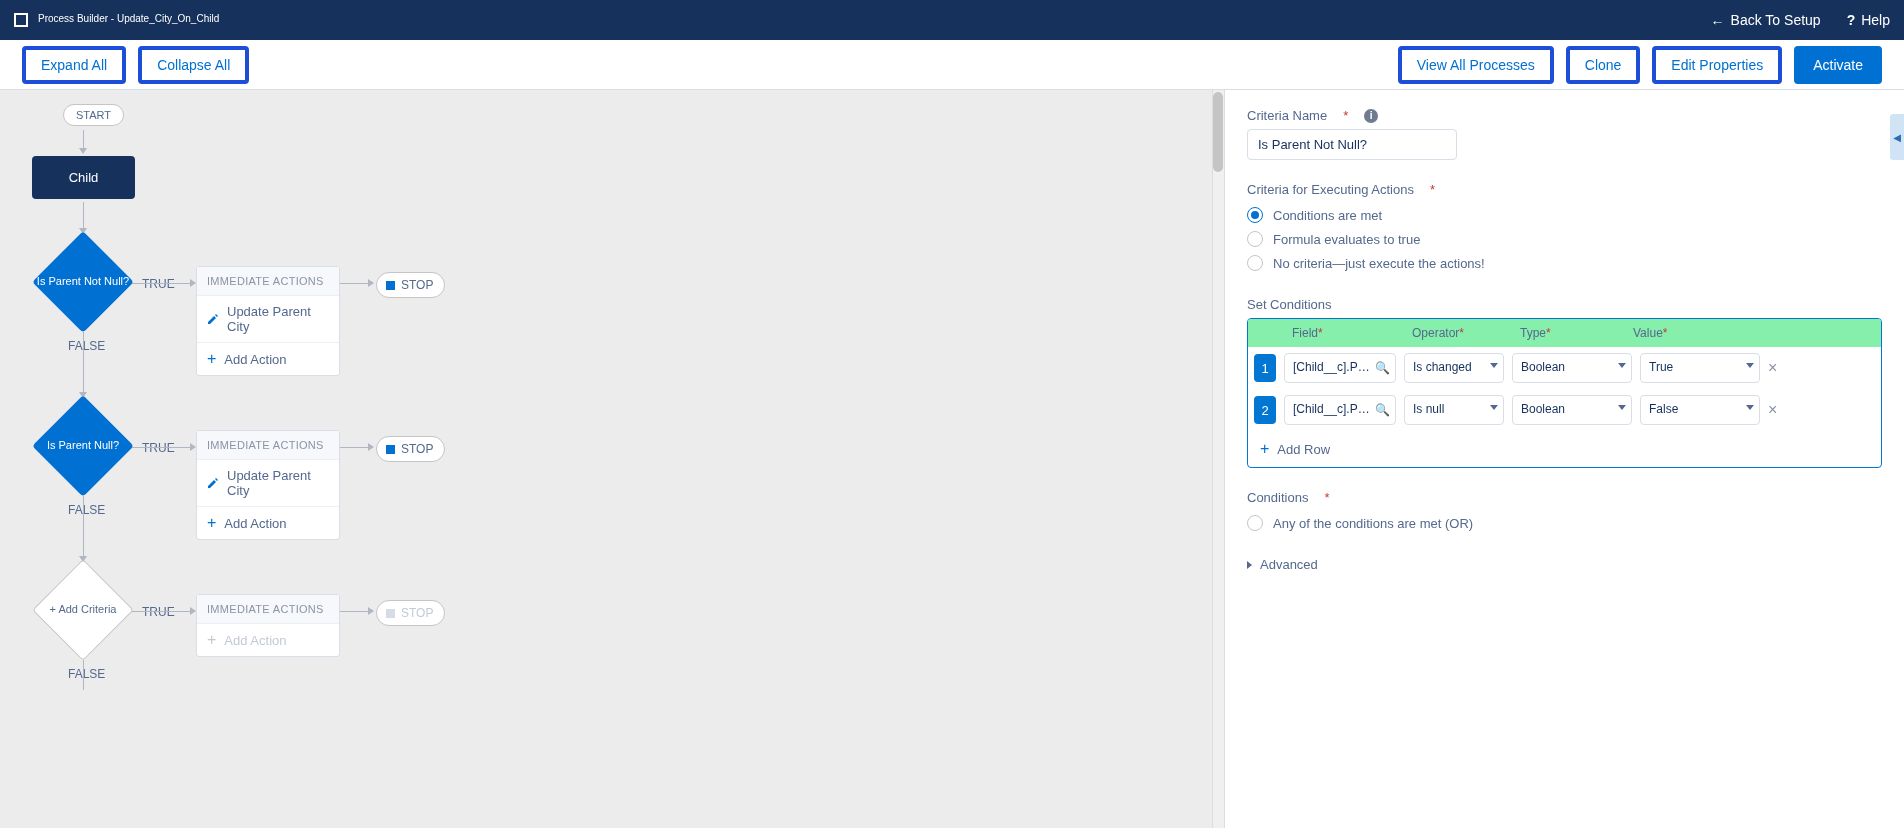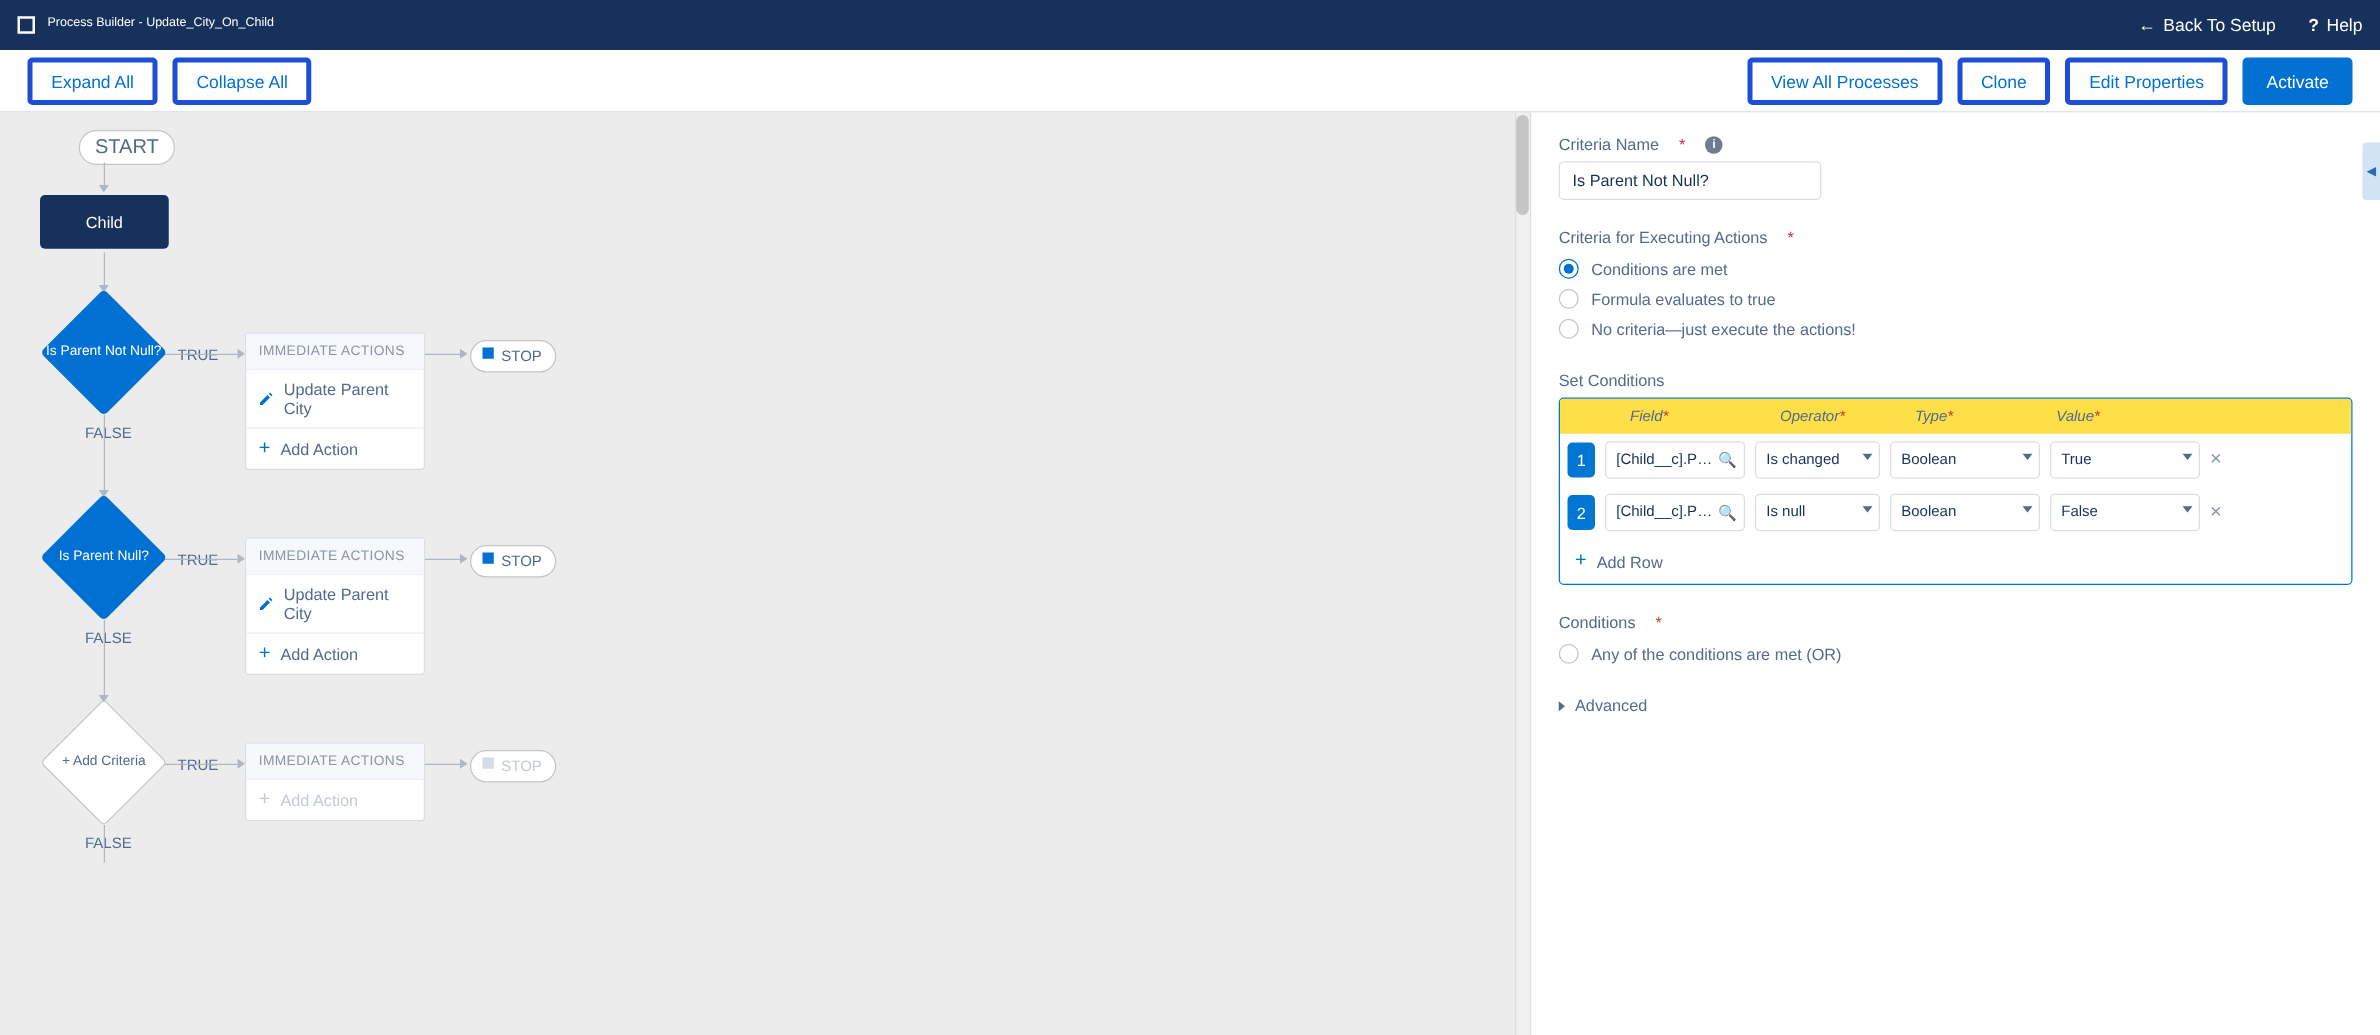--- a/index.html
+++ b/index.html
@@ -19,21 +19,21 @@
 .btn-primary { background: #0070d2; color: #fff; border-color: #0070d2; }
 
 .workspace { display: flex; height: calc(828px - 90px); }
 .canvas-wrap { flex: 1; position: relative; overflow: hidden; background: #ececec; }
 .canvas { position: relative; width: 100%; height: 100%; }
 
 .scroll-shadow { position:absolute; right:0; top:0; bottom:0; width:10px; background: linear-gradient(to left, rgba(0,0,0,.12), transparent); }
 .vscroll-track { position:absolute; right:0; top:0; bottom:0; width:12px; background:#f0f0f0; border-left:1px solid #ddd; }
 .vscroll-thumb { position:absolute; right:1px; top:2px; width:10px; height:80px; background:#c5c5c5; border-radius:5px; }
 
-.start-pill { position:absolute; left:63px; top:14px; background:#fff; border:1px solid #c5c5c5; border-radius:14px; padding:4px 12px; font-size:16px; color:#54698d; }
+.start-pill { position:absolute; left:63px; top:14px; background:#fff; border:1px solid #c5c5c5; border-radius:14px; padding:4px 12px; font-size:11px; color:#54698d; }
 .vline { position:absolute; width:1px; background:#b0b7c3; left:83px; }
 .arrow-down { position:absolute; left:79px; width:0; height:0; border-left:4px solid transparent; border-right:4px solid transparent; border-top:6px solid #b0b7c3; }
 
 .obj-box { position:absolute; left:32px; width:103px; background:#16325c; color:#fff; font-size:13px; text-align:center; padding:14px 4px; border-radius:4px; }
 
 .diamond { position:absolute; width:100px; height:100px; }
 .diamond .shape { width:72px; height:72px; margin:14px; transform:rotate(45deg); background:#0070d2; border-radius:4px; }
 .diamond.white .shape { background:#fff; border:1px solid #c5c5c5; }
 .diamond .label { position:absolute; top:0; left:-8px; right:-8px; bottom:0; display:flex; align-items:center; justify-content:center; text-align:center; font-size:11px; color:#fff; line-height:1.2; padding:0 6px; }
 .diamond.white .label { color:#54698d; }
@@ -43,21 +43,21 @@
 .hline { position:absolute; height:1px; background:#b0b7c3; }
 
 .arrow-right { position:absolute; width:0; height:0; border-top:4px solid transparent; border-bottom:4px solid transparent; border-left:6px solid #b0b7c3; }
 
 .actions-box { position:absolute; width:144px; background:#fff; border:1px solid #d8dde6; border-radius:3px; }
 .actions-header { font-size:11px; color:#8a94a6; padding:8px 10px; letter-spacing:.3px; border-bottom:1px solid #eceff5; background:#f6f8fb; }
 .action-item { font-size:13px; color:#54698d; padding:8px 10px; display:flex; align-items:center; gap:8px; border-bottom:1px solid #eceff5; cursor:pointer; }
 .action-item:last-child { border-bottom:none; }
 .action-item.disabled { color:#c3cad5; cursor:default; }
 
-.stop-pill { position:absolute; background:#fff; border:1px solid #c5c5c5; border-radius:14px; padding:5px 11px 5px 9px; font-size:12px; color:#54698d; display:flex; gap:6px; }
+.stop-pill { position:absolute; background:#fff; border:1px solid #c5c5c5; border-radius:14px; padding:5px 11px 5px 9px; font-size:12px; color:#54698d; display:flex; align-items:center; gap:6px; }
 .stop-pill.disabled { color:#c3cad5; }
 .stop-square { width:9px; height:9px; background:#0070d2; }
 .stop-pill.disabled .stop-square { background:#d5dce6; }
 
 .side-panel { width: 680px; background:#fff; border-left:1px solid #d8dde6; position:relative; overflow:hidden; }
 .panel-header { padding:18px 22px; font-size:17px; color:#54698d; border-bottom:1px solid #d8dde6; position:relative; }
 .panel-help { position:absolute; right:22px; top:18px; width:18px; height:18px; border-radius:50%; background:#6f7b8e; color:#fff; font-size:12px; text-align:center; line-height:18px; font-weight:bold; }
 .panel-collapse { position:absolute; right:0; top:24px; width:14px; height:46px; background:#d1e4f5; display:flex; align-items:center; justify-content:center; font-size:10px; color:#2b6db5; cursor:pointer; border-radius:3px 0 0 3px; }
 
 .panel-body { padding:18px 22px; overflow-y:auto; height:calc(100% - 120px); font-size:13px; color:#54698d; }
@@ -66,21 +66,21 @@
 .info-dot { width:14px; height:14px; border-radius:50%; background:#6f7b8e; color:#fff; font-size:10px; text-align:center; line-height:14px; font-weight:bold; }
 .text-input { width:210px; padding:7px 10px; border:1px solid #d8dde6; border-radius:4px; font-size:13px; color:#16325c; }
 
 .section { margin-bottom:22px; }
 .radio-row { display:flex; align-items:center; gap:10px; padding:4px 0; cursor:pointer; }
 .radio-dot { width:16px; height:16px; border-radius:50%; border:1px solid #c5c5c5; position:relative; }
 .radio-dot.checked { border-color:#0070d2; }
 .radio-dot.checked::after { content:""; position:absolute; inset:3px; border-radius:50%; background:#0070d2; }
 
 .cond-box { border:1px solid #0176d3; border-radius:4px; overflow:hidden; }
-.cond-head { display:flex; background:#fde047; font-size:12px; color:#54698d; padding:7px 12px;font-style:italic; }
+.cond-head { display:flex; background:#86efac; font-size:12px; color:#54698d; padding:7px 0; }
 .cond-head > div { padding:0 8px; }
 .cond-row { display:flex; align-items:center; padding:6px 6px; gap:8px; }
 .cond-num { width:22px; height:28px; background:#0176d3; color:#fff; display:flex; align-items:center; justify-content:center; border-radius:4px; font-size:13px; }
 .cond-cell { position:relative; }
 .cond-input { border:1px solid #d8dde6; border-radius:4px; padding:6px 22px 6px 8px; font-size:12px; color:#16325c; background:#fff; height:30px; text-align:left; }
 .lookup { width:112px; text-overflow:ellipsis; overflow:hidden; white-space:nowrap; }
 .sel { width:100px; }
 .sel2 { width:120px; }
 .sel3 { width:120px; }
 .cond-x { color:#8a94a6; cursor:pointer; font-size:16px; }

